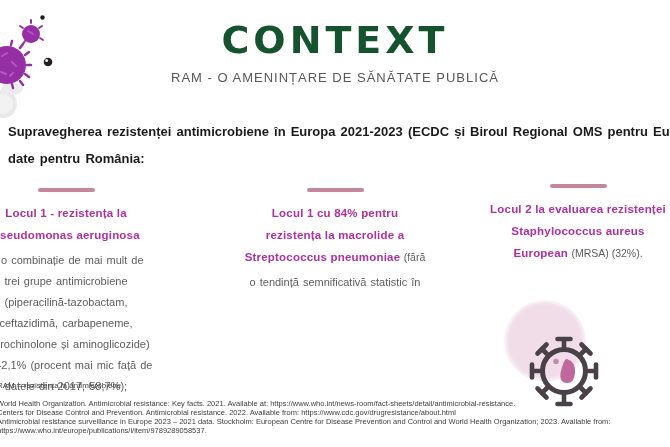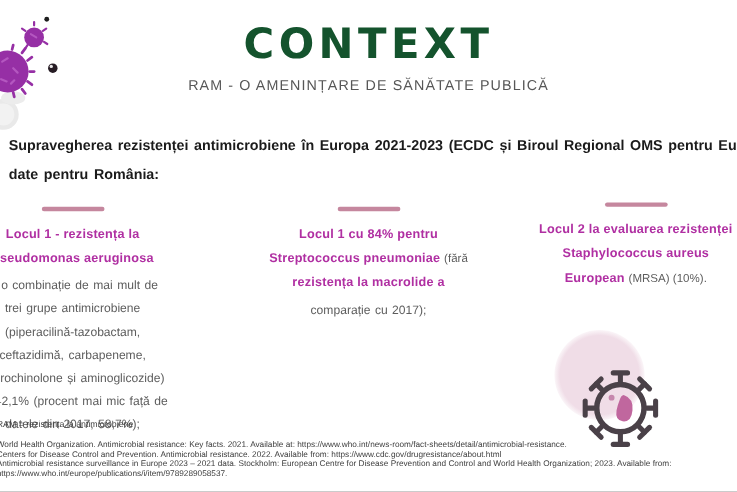--- a/index.html
+++ b/index.html
@@ -118,34 +118,34 @@
       <div>fluorochinolone și aminoglicozide)</div>
       <div>cu 42,1% (procent mai mic față de</div>
       <div>datele din 2017, 58,7%);</div>
     </div>
   </div>
 
   <div class="col col2">
     <div class="divider"></div>
     <div class="col-heading">
       <div>Locul 1 cu 84% pentru</div>
+      <div>rezistența la macrolide a</div>
       <div><span>Streptococcus pneumoniae</span> <span class="suffix">(fără</span></div>
-      <div>rezistența la macrolide a</div>
     </div>
     <div class="col-body">
-      <div>comparație cu 2017);</div>
+      <div>o tendință semnificativă statistic în</div>
     </div>
   </div>
 
   <div class="col col3">
     <div class="divider"></div>
     <div class="col-heading">
       <div>Locul 2 la evaluarea rezistenței</div>
       <div>Staphylococcus aureus</div>
-      <div><span>European</span> <span class="suffix">(MRSA) (10%).</span></div>
+      <div><span>European</span> <span class="suffix">(MRSA) (32%).</span></div>
     </div>
   </div>
 
   <div class="deco pink-circle"></div>
   <svg class="deco virus" width="76" height="78" viewBox="0 0 76 78">
     <g stroke="#4a4148" stroke-width="4.6" stroke-linecap="round">
 
       <line x1="38" y1="14" x2="38" y2="7"></line>
         <line x1="31.5" y1="6" x2="44.5" y2="6"></line>
 

